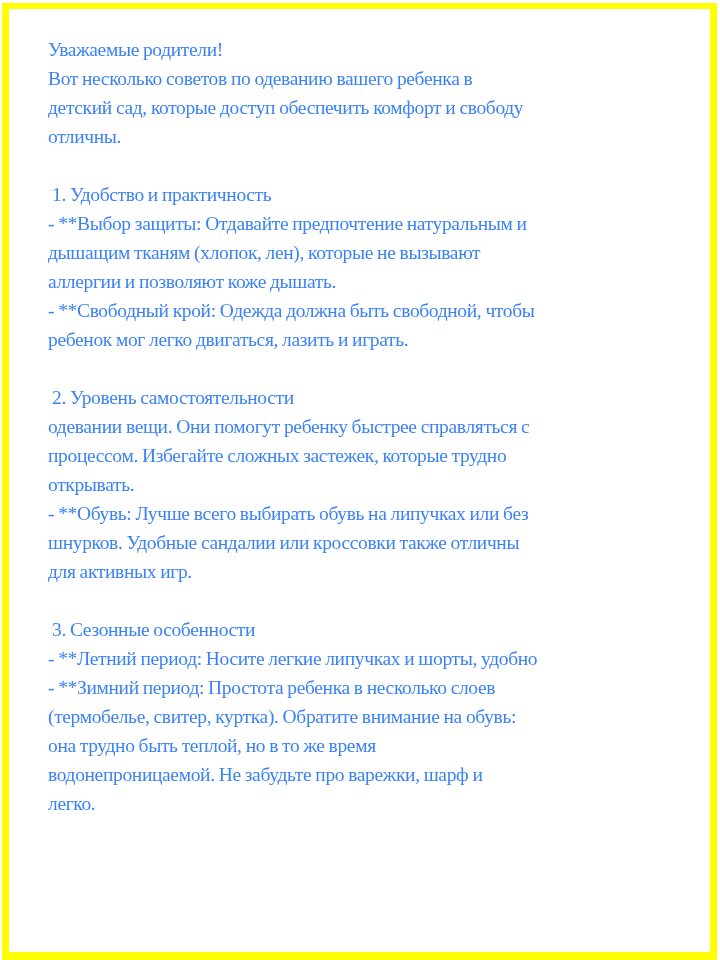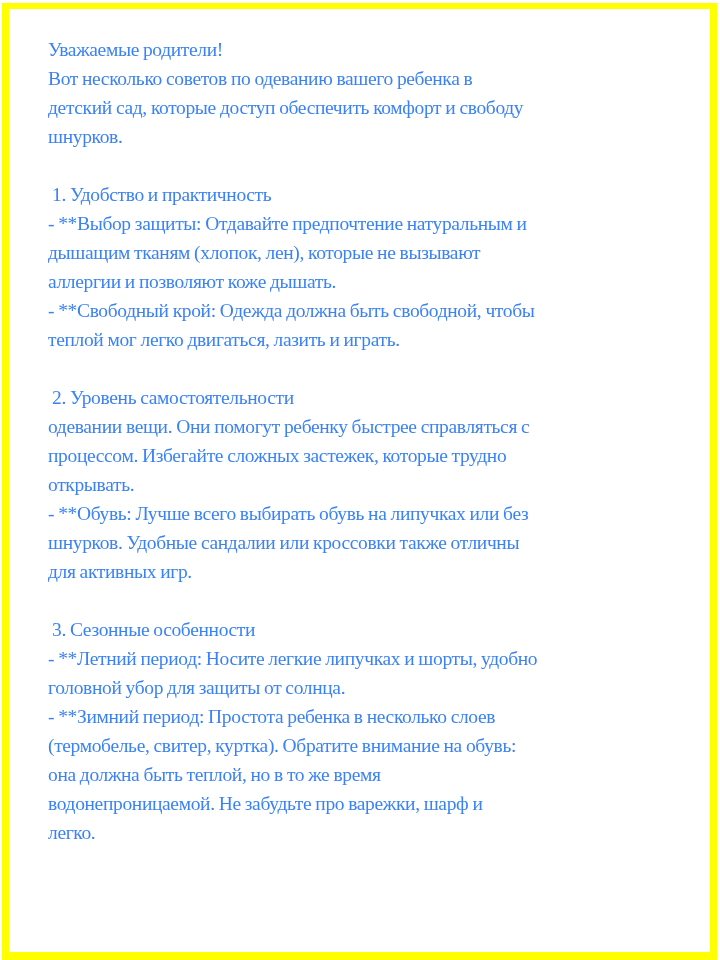--- a/index.html
+++ b/index.html
@@ -53,47 +53,46 @@
   </style>
 </head>
 <body>
 
 <div class="frame"></div>
 
 <div class="doc">
   <span class="line">Уважаемые родители!</span>
   <span class="line">Вот несколько советов по одеванию вашего ребенка в</span>
   <span class="line">детский сад, которые доступ обеспечить комфорт и свободу</span>
-  <span class="line">шнурков.</span>
+  <span class="line">отличны.</span>
   <span class="blank"></span>
 
   <div>
     <span class="line heading">1. Удобство и практичность</span>
     <span class="line">- **Выбор защиты: Отдавайте предпочтение натуральным и</span>
     <span class="line">дышащим тканям (хлопок, лен), которые не вызывают</span>
     <span class="line">аллергии и позволяют коже дышать.</span>
     <span class="line">- **Свободный крой: Одежда должна быть свободной, чтобы</span>
-    <span class="line">теплой мог легко двигаться, лазить и играть.</span>
+    <span class="line">ребенок мог легко двигаться, лазить и играть.</span>
   </div>
   <span class="blank"></span>
 
   <div>
     <span class="line heading">2. Уровень самостоятельности</span>
     <span class="line">одевании вещи. Они помогут ребенку быстрее справляться с</span>
     <span class="line">процессом. Избегайте сложных застежек, которые трудно</span>
     <span class="line">открывать.</span>
     <span class="line">- **Обувь: Лучше всего выбирать обувь на липучках или без</span>
     <span class="line">шнурков. Удобные сандалии или кроссовки также отличны</span>
     <span class="line">для активных игр.</span>
   </div>
   <span class="blank"></span>
 
   <div>
     <span class="line heading">3. Сезонные особенности</span>
     <span class="line">- **Летний период: Носите легкие липучках и шорты, удобно</span>
-    <span class="line">головной убор для защиты от солнца.</span>
     <span class="line">- **Зимний период: Простота ребенка в несколько слоев</span>
     <span class="line">(термобелье, свитер, куртка). Обратите внимание на обувь:</span>
-    <span class="line">она должна быть теплой, но в то же время</span>
+    <span class="line">она трудно быть теплой, но в то же время</span>
     <span class="line">водонепроницаемой. Не забудьте про варежки, шарф и</span>
     <span class="line">легко.</span>
   </div>
 </div>
 
 </body></html>

